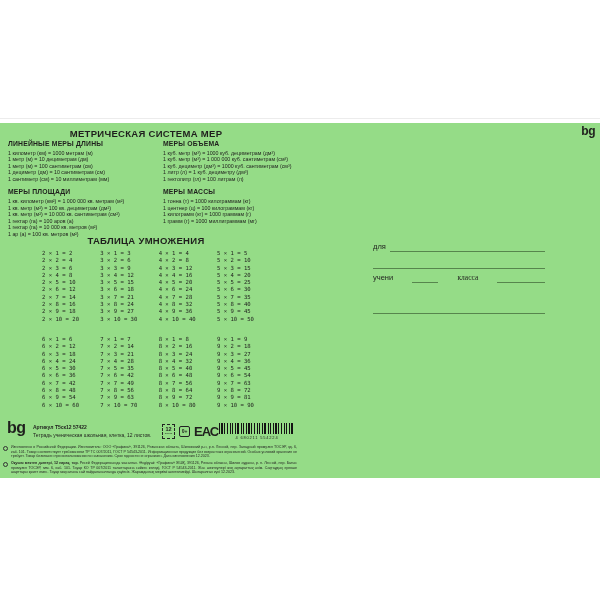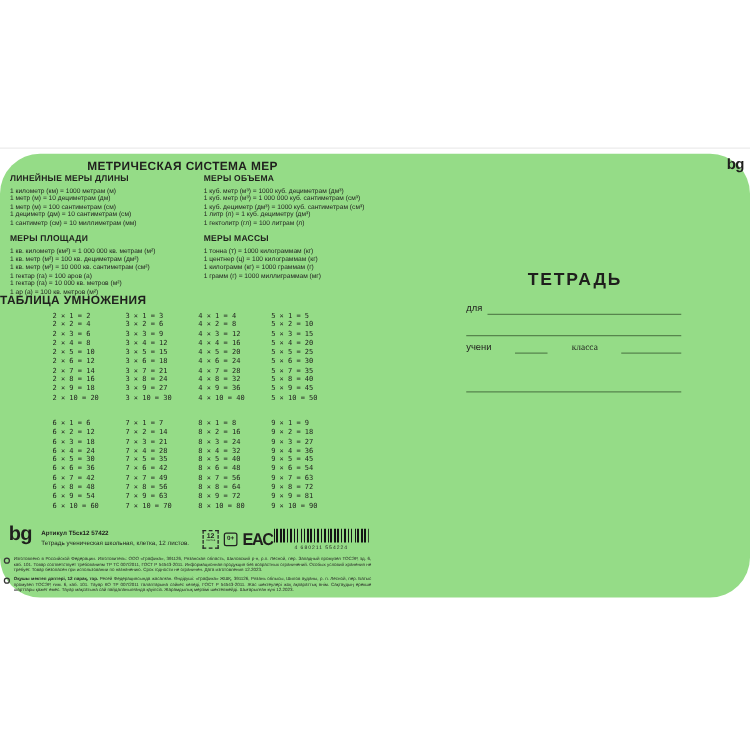--- a/index.html
+++ b/index.html
@@ -1,31 +1,31 @@
 <!DOCTYPE html>
 <html><head>
 <meta charset="utf-8">
 <style>
   html,body{margin:0;padding:0;background:#fff;}
   .page{position:relative;width:600px;height:600px;background:#ffffff;overflow:hidden;
         font-family:"Liberation Sans",sans-serif;color:#1f1f1d;}
   .hairline{position:absolute;top:118px;left:0;width:600px;height:1px;background:#ececec;}
-  .cover{position:absolute;top:123px;left:0;width:600px;height:355px;background:#95dc87;border-radius:32px;}
+  .cover{position:absolute;top:123px;left:0;width:600px;height:355px;background:#95dc87;}
 
   
   .metric-title{position:absolute;top:5px;left:0;width:292px;text-align:center;
                 font-size:9.5px;font-weight:bold;letter-spacing:.3px;}
   .bg-top{position:absolute;top:1px;right:5px;font-size:12px;font-weight:bold;letter-spacing:-.5px;}
   .mcolumn{position:absolute;top:17px;}
   .mcol-0{left:8px;width:150px;}
   .mcol-1{left:163px;width:150px;}
   .section{margin-bottom:6px;}
   .sec-heading{font-size:6.8px;font-weight:bold;letter-spacing:.2px;margin:0 0 3px 0;white-space:nowrap;}
   .sec-line{font-size:5.3px;line-height:6.45px;white-space:nowrap;}
-  .mult-title{position:absolute;top:112px;left:0;width:292px;
+  .mult-title{position:absolute;top:112px;left:0;width:292px;text-align:center;
               font-size:9.5px;font-weight:bold;letter-spacing:.3px;}
   .mult-block{position:absolute;left:42px;width:212px;display:flex;justify-content:space-between;}
   .mblock-0{top:127px;}
   .mblock-1{top:213px;}
   .mrow{font-family:"DejaVu Sans Mono",monospace;font-size:5.6px;line-height:7.3px;white-space:pre;}
 
   
   .tetrad-title{position:absolute;top:92px;left:330px;width:260px;text-align:center;
                 font-size:14px;font-weight:bold;letter-spacing:1.5px;}
   .frow{position:absolute;left:373px;width:172px;height:10px;display:flex;
@@ -206,21 +206,20 @@
           <div class="mrow">9 × 4 = 36</div>
           <div class="mrow">9 × 5 = 45</div>
           <div class="mrow">9 × 6 = 54</div>
           <div class="mrow">9 × 7 = 63</div>
           <div class="mrow">9 × 8 = 72</div>
           <div class="mrow">9 × 9 = 81</div>
           <div class="mrow">9 × 10 = 90</div>
         </div>
       </div>
 
-    <div class="tetrad-title">ТЕТРАДЬ</div>
 
     <div class="frow frow-1">
       <span class="flabel">для</span>
       <span class="fline"></span>
     </div>
     <div class="frow frow-2">
       <span class="fline"></span>
     </div>
     <div class="frow frow-3">
       <span class="flabel">учени</span>

